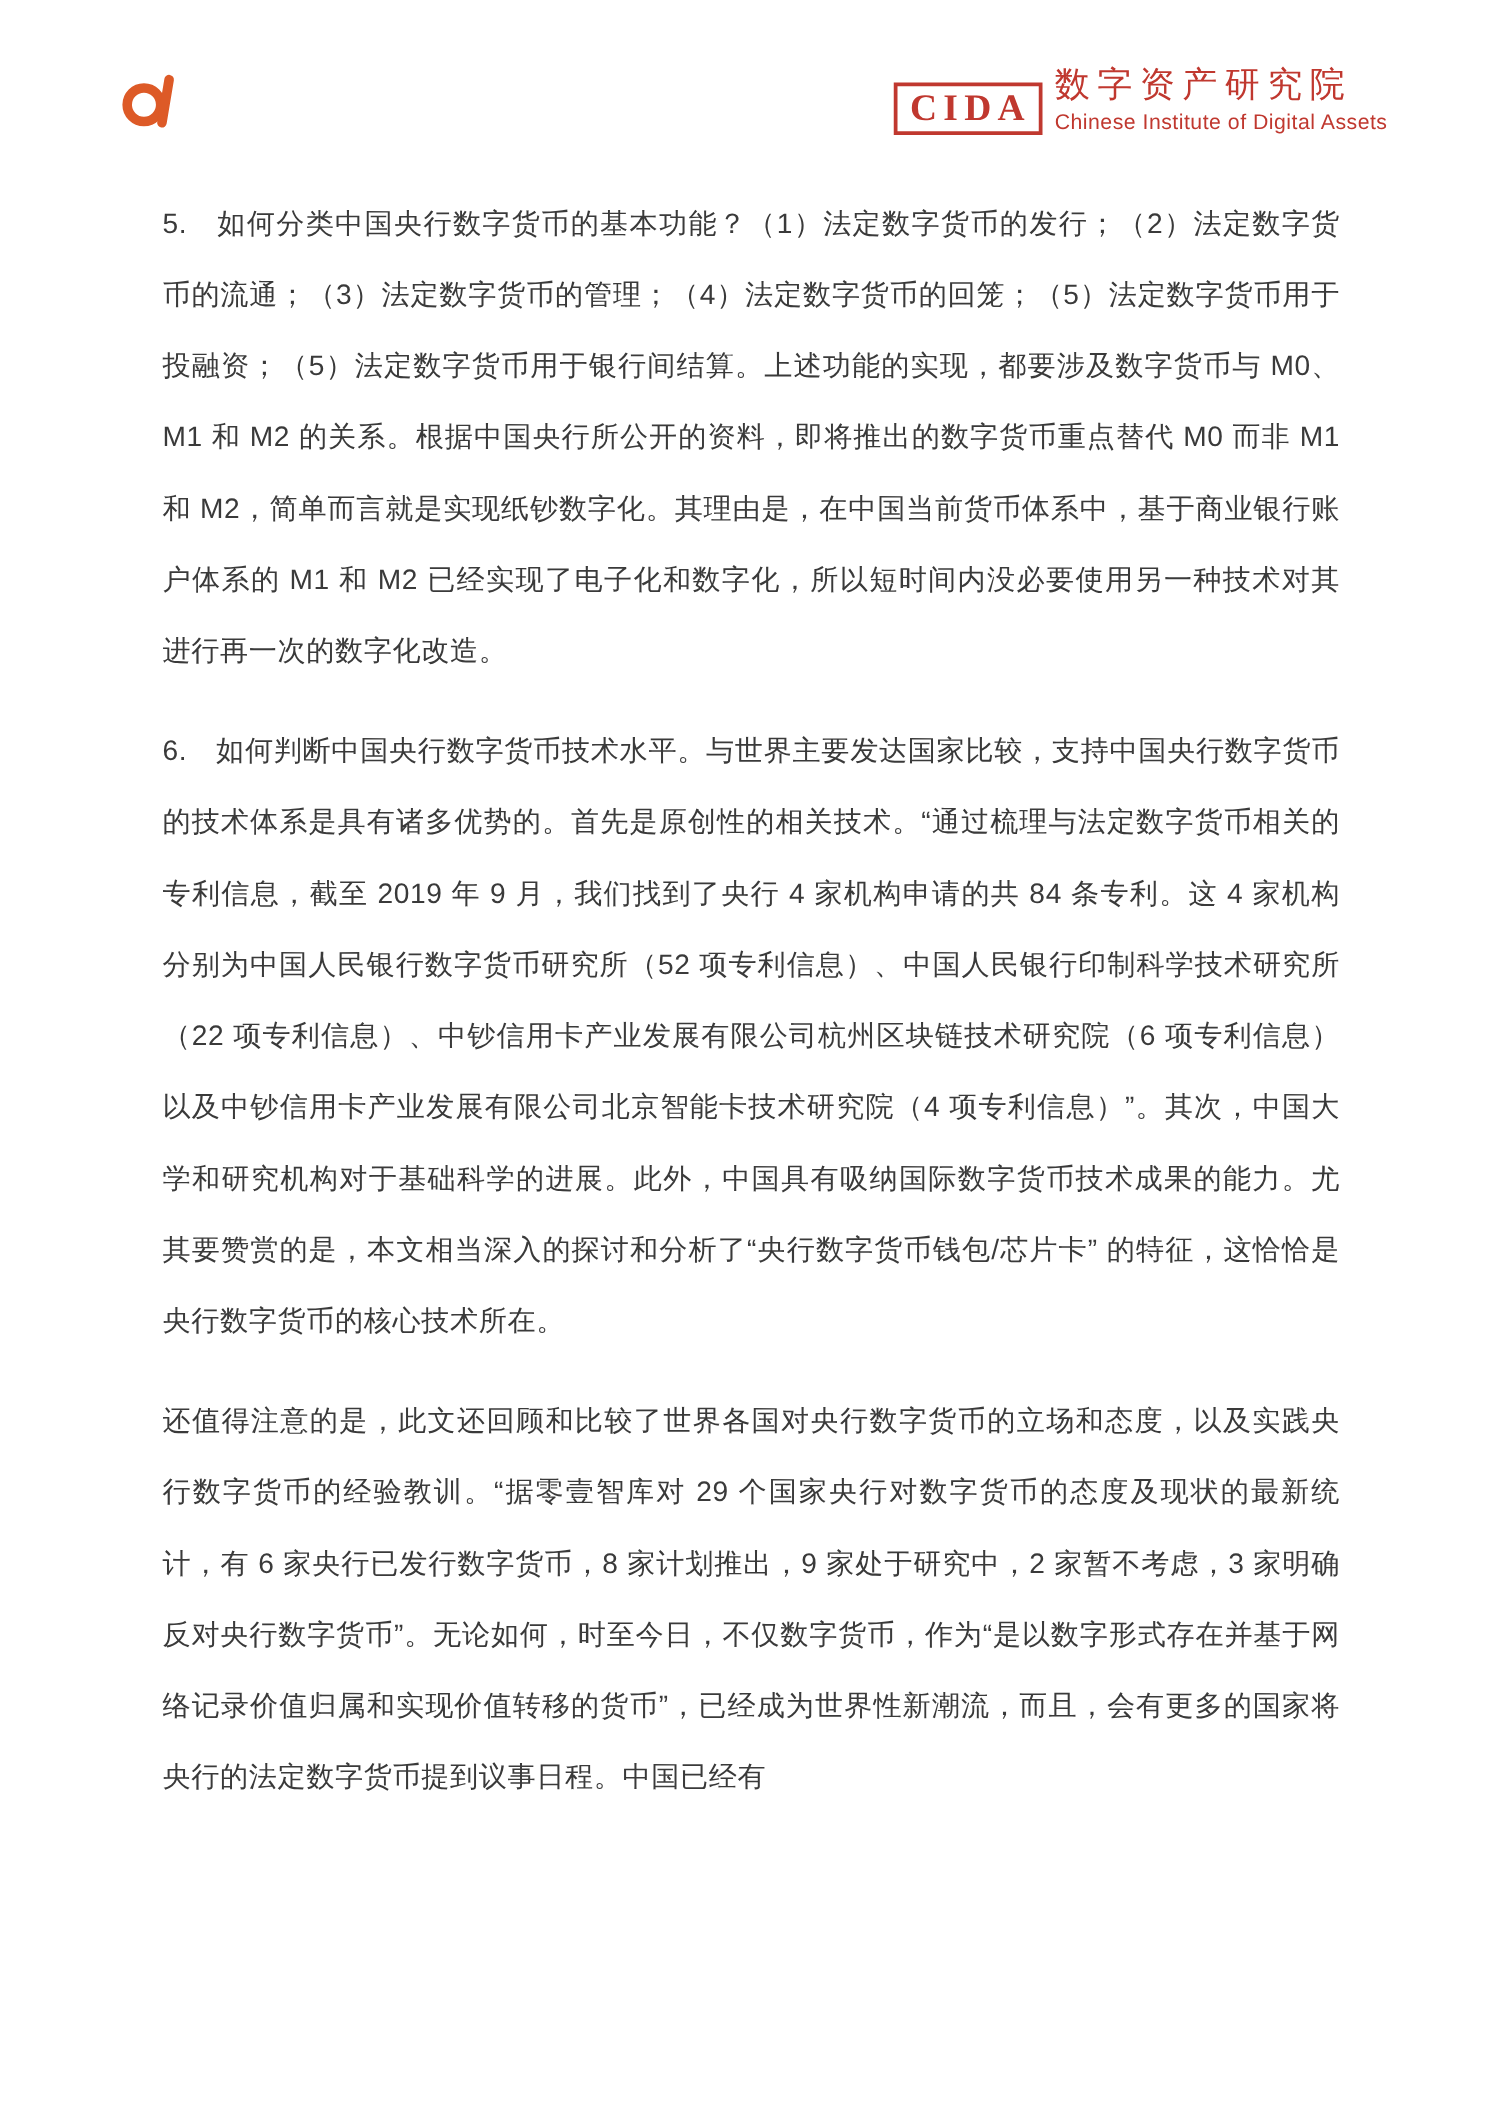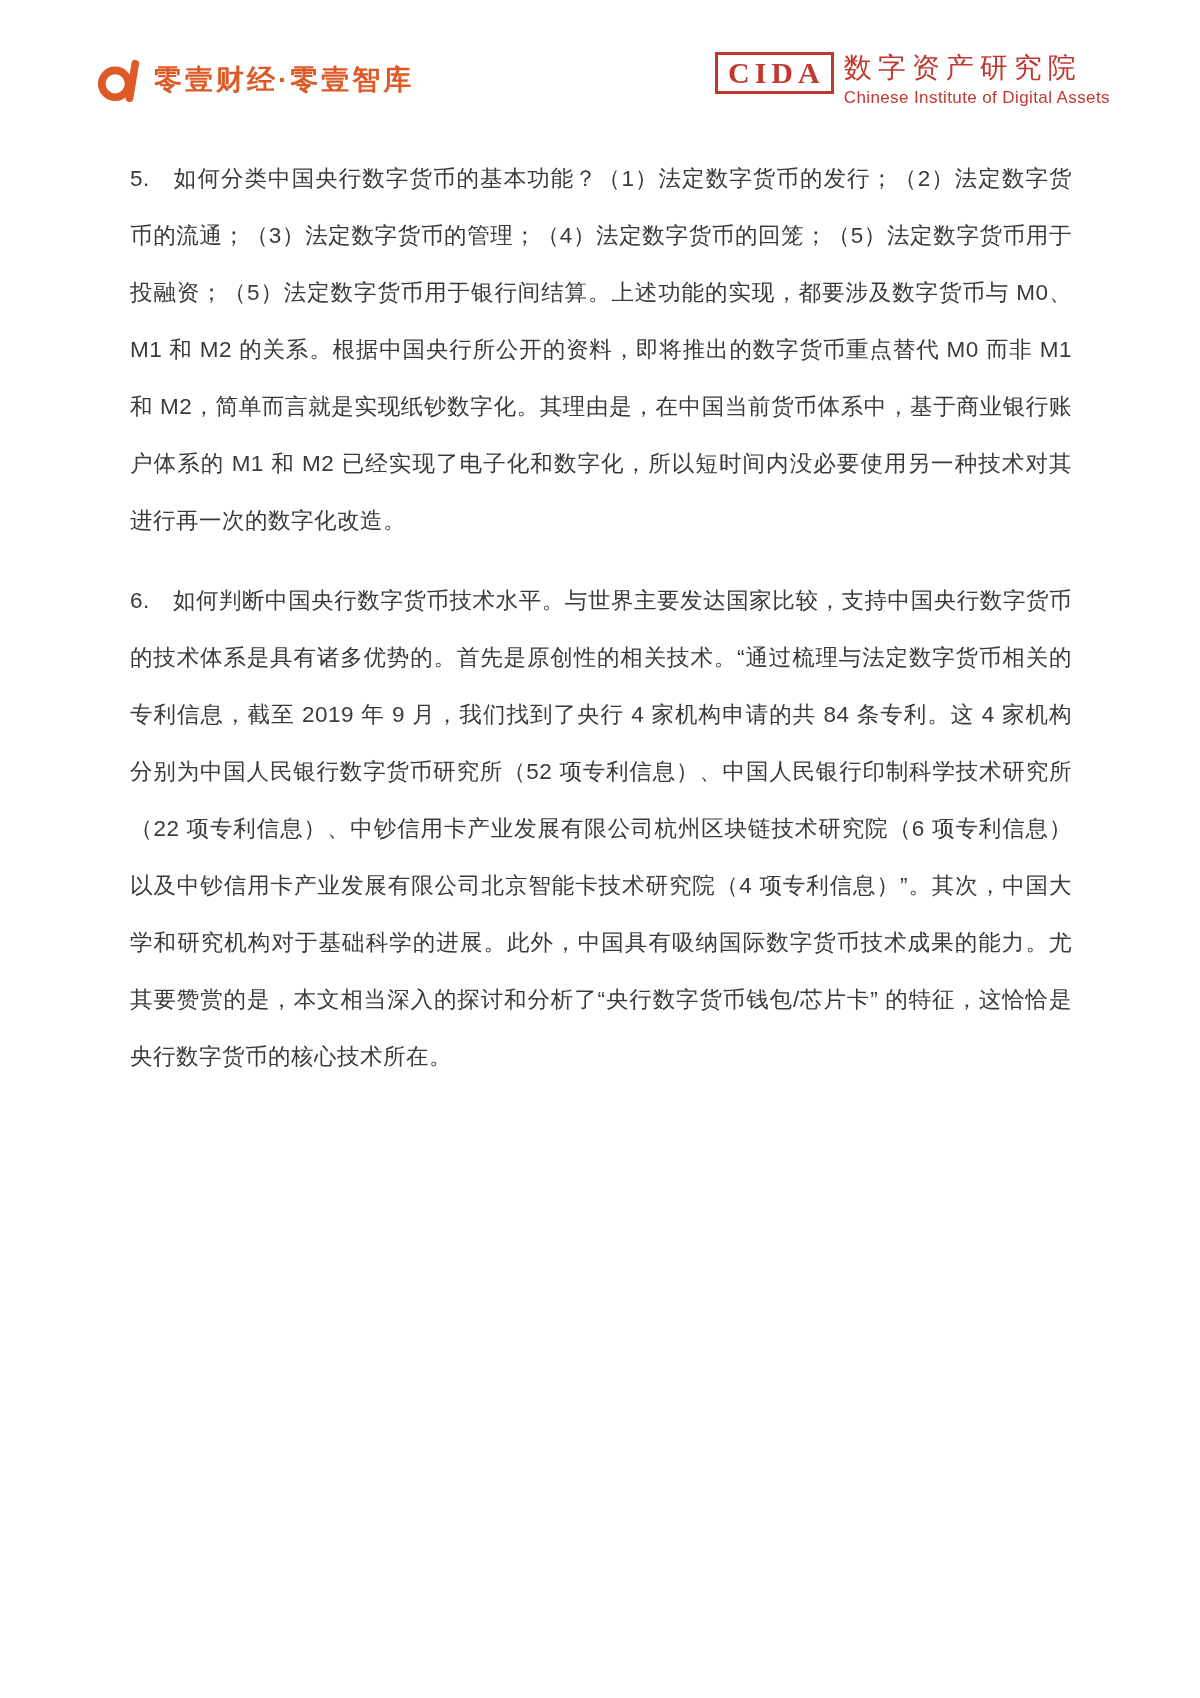--- a/index.html
+++ b/index.html
@@ -44,21 +44,21 @@
     stroke:var(--brand-left);
   }
   .brand-name{
     font-size:28px;
     font-weight:700;
     letter-spacing:3px;
     color:var(--brand-left);
   }
   .brand-right{
     display:flex;
-    align-items:flex-start;
+    align-items:flex-end;
     gap:10px;
   }
   .cida-box{
     border:3px solid var(--brand-right);
     color:var(--brand-right);
     font-family:"Liberation Serif", serif;
     font-weight:700;
     font-size:30px;
     letter-spacing:5px;
     padding:3px 6px 3px 10px;
@@ -103,30 +103,30 @@
 <div class="page">
 
   <header class="header">
     <div class="brand-left">
       <span class="brand-logo">
         <svg viewBox="0 0 48 48" width="46" height="46" aria-hidden="true">
           <circle cx="20" cy="28" r="14" fill="none" stroke-width="8"></circle>
           <path d="M41 7 L35 43" fill="none" stroke-width="8" stroke-linecap="round"></path>
         </svg>
       </span>
-      <span class="brand-name">零壹财经·零壹智库</span>
     </div>
 
     <div class="brand-right">
       <span class="cida-box">CIDA</span>
       <div class="cida-text">
         <span class="cida-name">数字资产研究院</span>
         <span class="cida-subtitle">Chinese Institute of Digital Assets</span>
       </div>
     </div>
   </header>
 
   <main class="doc-body">
       <p class="para"><span>5.　如何分类中国央行数字货币的基本功能？（1）法定数字货币的发行；（2）法定数字货币的流通；（3）法定数字货币的管理；（4）法定数字货币的回笼；（5）法定数字货币用于投融资；（5）法定数字货币用于银行间结算。上述功能的实现，都要涉及数字货币与 M0、M1 和 M2 的关系。根据中国央行所公开的资料，即将推出的数字货币重点替代 M0 而非 M1 和 M2，简单而言就是实现纸钞数字化。其理由是，在中国当前货币体系中，基于商业银行账户体系的 M1 和 M2 已经实现了电子化和数字化，所以短时间内没必要使用另一种技术对其进行再一次的数字化改造。</span></p>
       <p class="para"><span>6.　如何判断中国央行数字货币技术水平。与世界主要发达国家比较，支持中国央行数字货币的技术体系是具有诸多优势的。首先是原创性的相关技术。“通过梳理与法定数字货币相关的专利信息，截至 2019 年 9 月，我们找到了央行 4 家机构申请的共 84 条专利。这 4 家机构分别为中国人民银行数字货币研究所（52 项专利信息）、中国人民银行印制科学技术研究所（22 项专利信息）、中钞信用卡产业发展有限公司杭州区块链技术研究院（6 项专利信息）以及中钞信用卡产业发展有限公司北京智能卡技术研究院（4 项专利信息）”。其次，中国大学和研究机构对于基础科学的进展。此外，中国具有吸纳国际数字货币技术成果的能力。尤其要赞赏的是，本文相当深入的探讨和分析了“</span><span class="bold">央行</span><span>数字货币钱包/芯片卡” 的特征，这恰恰是央行数字货币的核心技术所在。</span></p>
+      <p class="para"><span>还值得注意的是，此文还回顾和比较了世界各国对央行数字货币的立场和态度，以及实践央行数字货币的经验教训。“据零壹智库对 29 个国家央行对数字货币的态度及现状的最新统计，有 6 家央行已发行数字货币，8 家计划推出，9 家处于研究中，2 家暂不考虑，3 家明确反对央行数字货币”。无论如何，时至今日，不仅数字货币，作为“是以数字形式存在并基于网络记录价值归属和实现价值转移的货币”，已经成为世界性新潮流，而且，会有更多的国家将央行的法定数字货币提到议事日程。中国已经有</span></p>
     </main>
 
 </div>
 
 </body></html>

